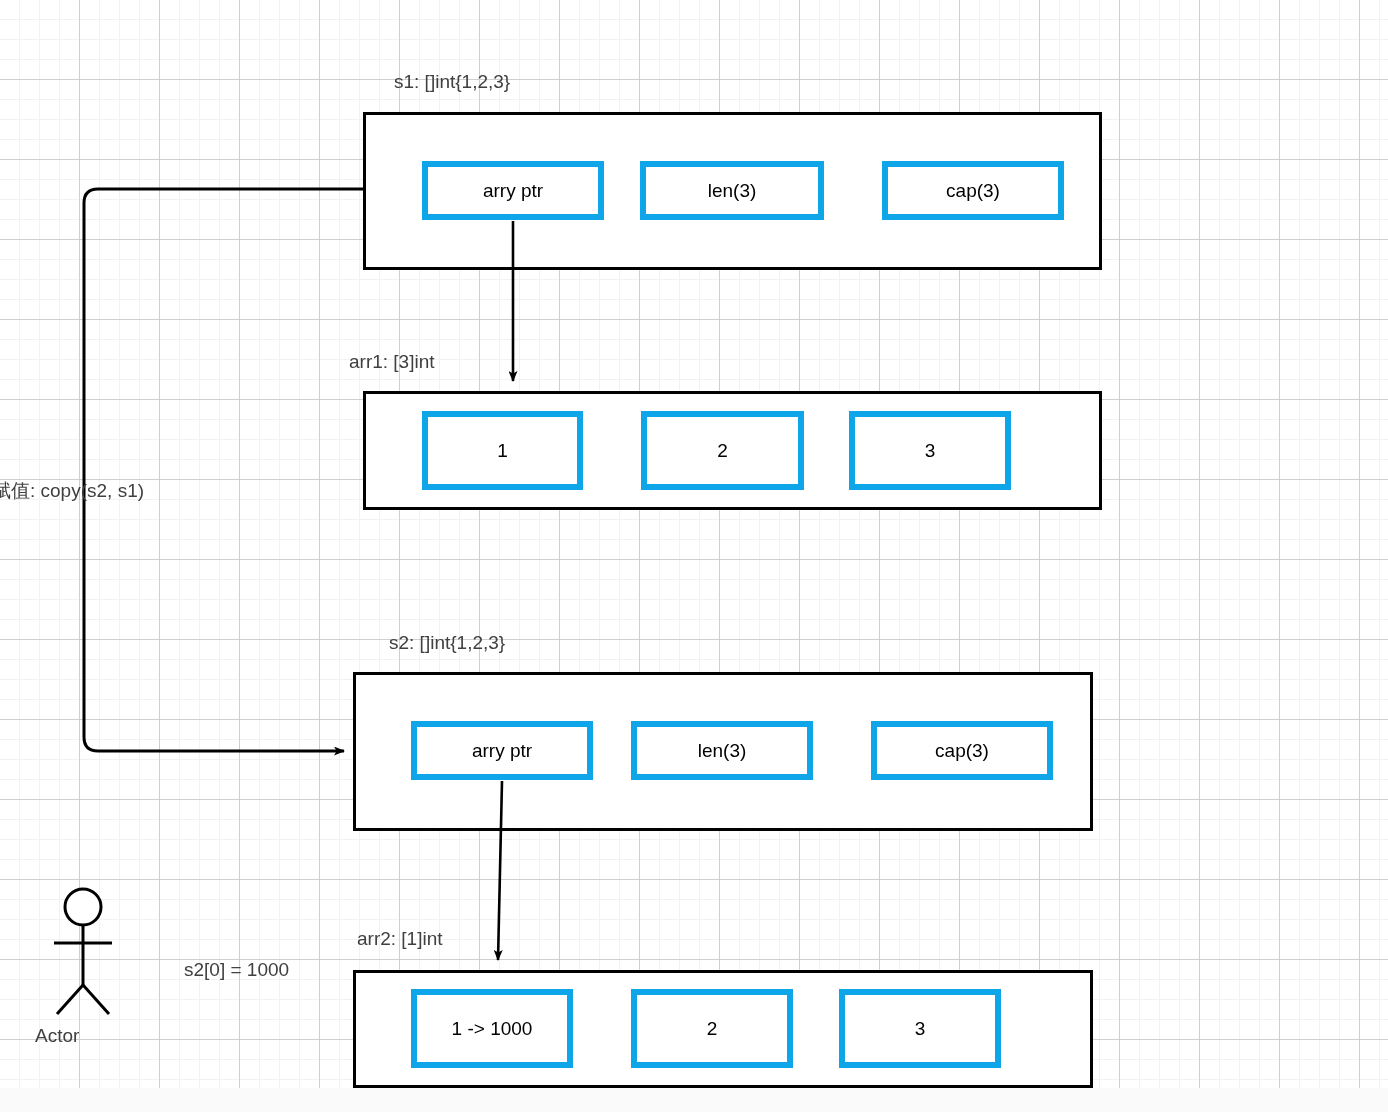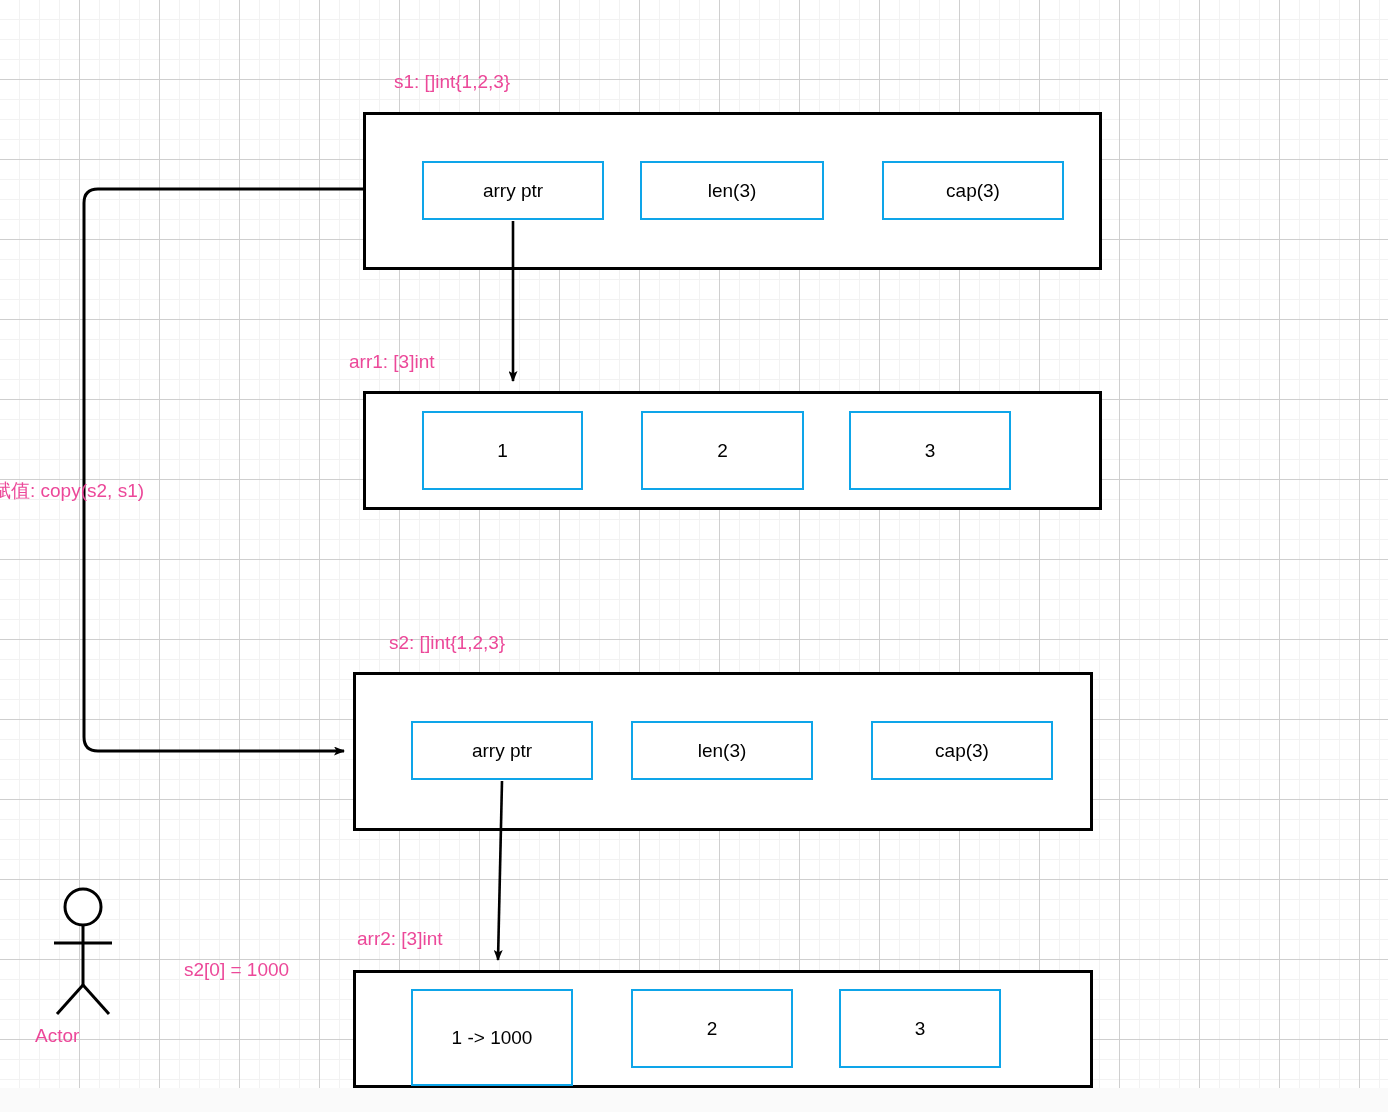--- a/index.html
+++ b/index.html
@@ -49,34 +49,34 @@
   .container-box {
     position: absolute;
     background: #ffffff;
     border: 3px solid #000000;
     box-sizing: border-box;
   }
   
   .cell {
     position: absolute;
     background: #ffffff;
-    border: 2px solid #0ea5e9;
+    border: 6px solid #0ea5e9;
     box-sizing: border-box;
     display: flex;
     align-items: center;
     justify-content: center;
     font-size: 19px;
     color: #000000;
     white-space: nowrap;
   }
   
   .label {
     position: absolute;
     font-size: 19px;
-    color: #ec4899;
+    color: #404040;
     white-space: nowrap;
     line-height: 1;
   }
   svg.overlay {
     position: absolute;
     left: 0;
     top: 0;
     width: 1388px;
     height: 1112px;
     pointer-events: none;
@@ -109,25 +109,25 @@
   <div class="cell" style="left:849px; top:411px; width:162px; height:79px;">3</div>
 
   <div class="label" style="left:389px; top:633px;">s2: []int{1,2,3}</div>
 
   <div class="container-box" style="left:353px; top:672px; width:740px; height:159px;">
   </div>
   <div class="cell" style="left:411px; top:721px; width:182px; height:59px;">arry ptr</div>
   <div class="cell" style="left:631px; top:721px; width:182px; height:59px;">len(3)</div>
   <div class="cell" style="left:871px; top:721px; width:182px; height:59px;">cap(3)</div>
 
-  <div class="label" style="left:357px; top:929px;">arr2: [3]int</div>
+  <div class="label" style="left:357px; top:929px;">arr2: [1]int</div>
 
   <div class="container-box" style="left:353px; top:970px; width:740px; height:118px;">
   </div>
-  <div class="cell" style="left:411px; top:989px; width:162px; height:97px;">1 -&gt; 1000</div>
+  <div class="cell" style="left:411px; top:989px; width:162px; height:79px;">1 -&gt; 1000</div>
   <div class="cell" style="left:631px; top:989px; width:162px; height:79px;">2</div>
   <div class="cell" style="left:839px; top:989px; width:162px; height:79px;">3</div>
 
   <svg class="overlay" viewBox="0 0 1388 1112">
     <defs>
       <marker id="arrowhead" markerWidth="11" markerHeight="9" refX="10" refY="4.5" orient="auto" markerUnits="userSpaceOnUse">
         <path d="M0,0 L11,4.5 L0,9 L2.6,4.5 Z" fill="#000000"></path>
       </marker>
     </defs>
 

